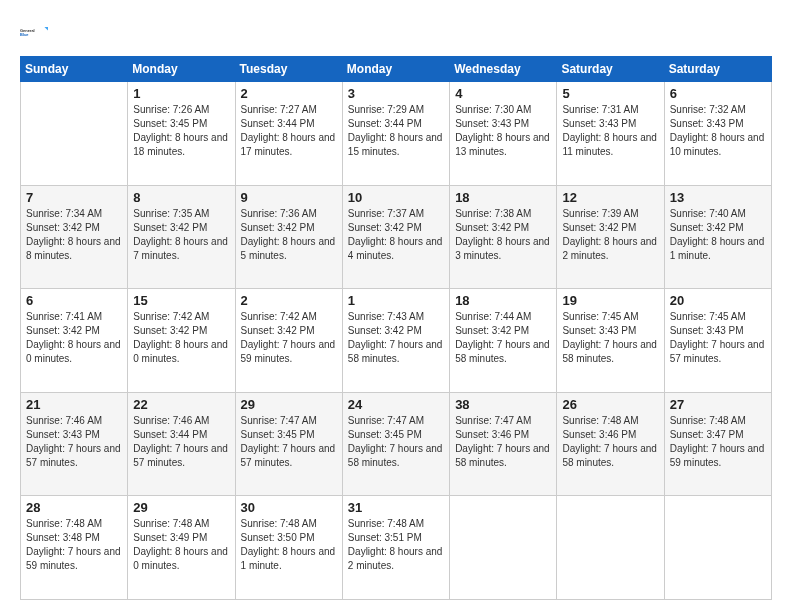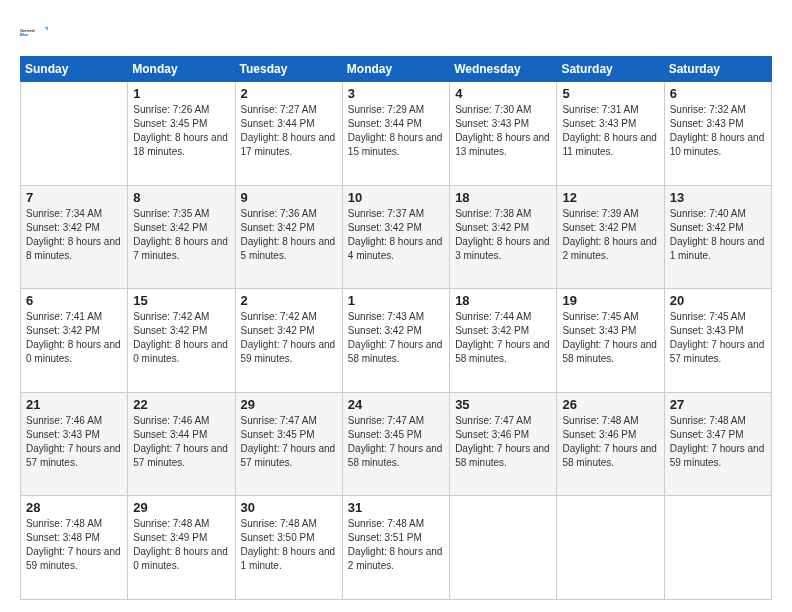--- a/index.html
+++ b/index.html
@@ -286,21 +286,21 @@
             Sunrise: 7:47 AM<br>Sunset: 3:45 PM<br>Daylight: 7 hours and 57 minutes.
           </div>
           </td>
           <td>
           <span class="day-num">24</span>
           <div class="cell-text">
             Sunrise: 7:47 AM<br>Sunset: 3:45 PM<br>Daylight: 7 hours and 58 minutes.
           </div>
           </td>
           <td>
-          <span class="day-num">35</span>
+          <span class="day-num">38</span>
           <div class="cell-text">
             Sunrise: 7:47 AM<br>Sunset: 3:46 PM<br>Daylight: 7 hours and 58 minutes.
           </div>
           </td>
           <td>
           <span class="day-num">26</span>
           <div class="cell-text">
             Sunrise: 7:48 AM<br>Sunset: 3:46 PM<br>Daylight: 7 hours and 58 minutes.
           </div>
           </td>

